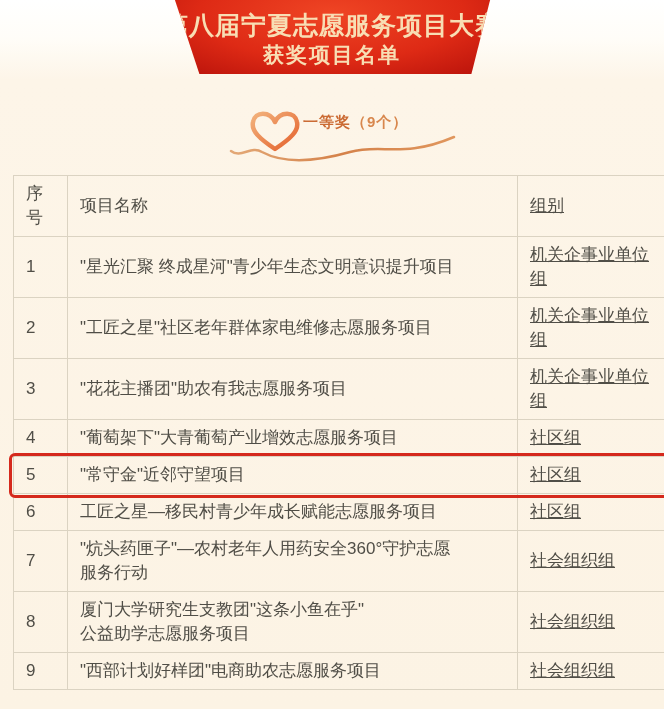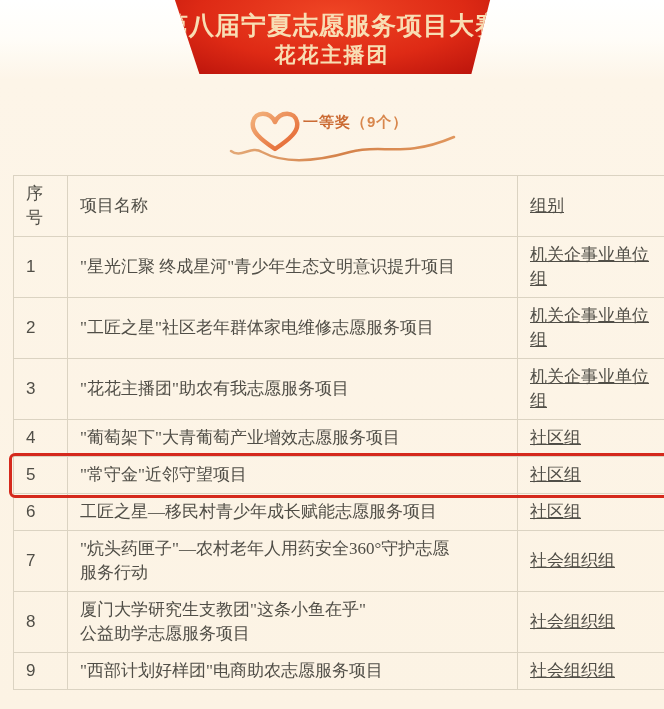--- a/index.html
+++ b/index.html
@@ -33,37 +33,37 @@
   .award-table col.c1{width:54px;}
   .award-table col.c2{width:450px;}
   .award-table col.c3{width:147px;}
   .award-table td,.award-table th{
     border:1px solid #dbd3c2;
     font-size:17px;font-weight:400;color:#504e47;
     line-height:24px;padding:6px 10px 6px 12px;
     vertical-align:middle;text-align:left;
   }
   .award-table td:last-child,.award-table th:last-child{border-right:0;text-decoration:underline;}
-  .c-name{white-space:pre-line;font-family:Liberation Serif, serif;}
+  .c-name{white-space:pre-line;}
   .c-group{padding-right:4px;}
   
   #highlight-box{
     position:absolute;left:9px;right:-6px;top:449px;height:40px;
     border:3px solid #d5291c;border-radius:6px;
     pointer-events:none;background:transparent;
   }
 </style>
 </head>
 <body>
 
 <div id="page">
 
   <div class="banner">
     <div class="banner-line1">第八届宁夏志愿服务项目大赛</div>
-    <div class="banner-line2">花花主播团</div>
+    <div class="banner-line2">获奖项目名单</div>
   </div>
 
   <svg class="award-deco" viewBox="0 0 410 62" aria-hidden="true">
     <defs>
       <linearGradient id="hg" x1="0" y1="0" x2="1" y2="1">
         <stop offset="0" stop-color="#f2b27c"></stop>
         <stop offset="1" stop-color="#e4612c"></stop>
       </linearGradient>
       <linearGradient id="sg" x1="0" y1="0" x2="1" y2="0">
         <stop offset="0" stop-color="#e0a06a"></stop>

